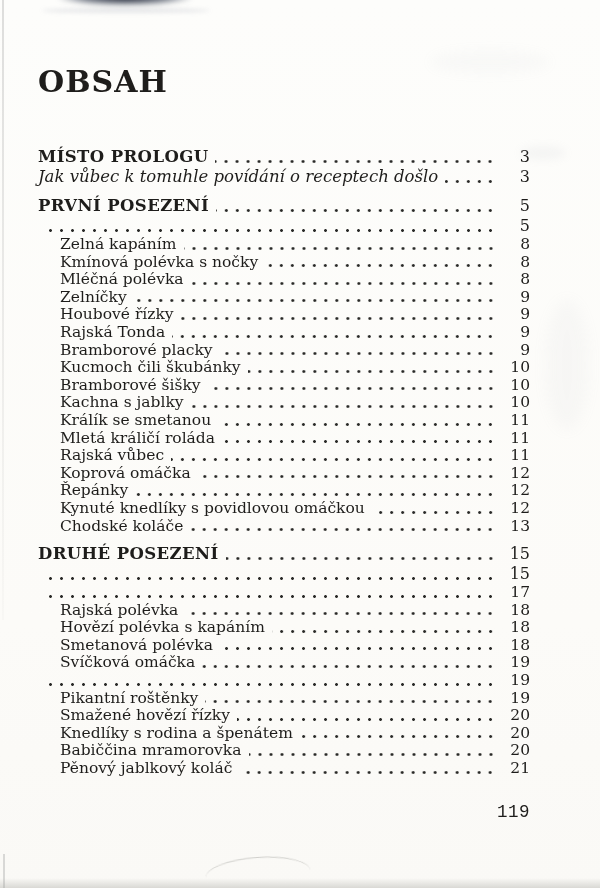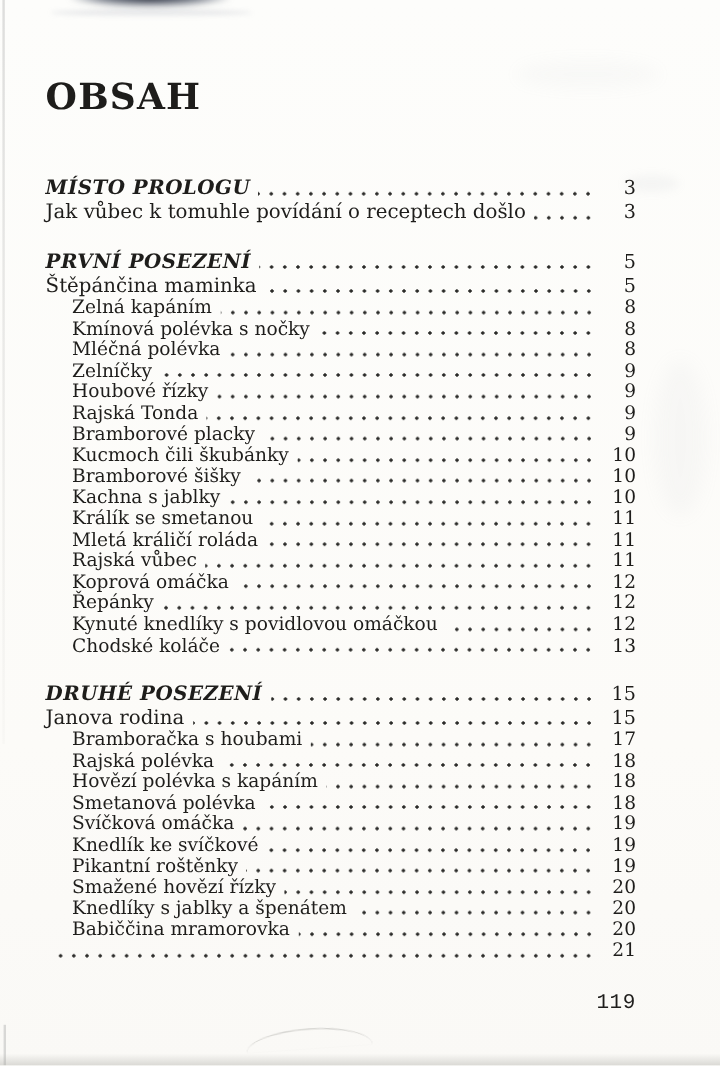--- a/index.html
+++ b/index.html
@@ -62,45 +62,45 @@
   }
   .doc-title{
     margin-top:66px;
     font-size:30px;
     line-height:32px;
     font-weight:bold;
     letter-spacing:1px;
   }
   .toc{margin-top:48px;}
   .toc-section{margin-top:0;}
-  .toc-section + .toc-section{margin-top:20px;}
+  .toc-section + .toc-section{margin-top:8px;}
 
   .row{display:flex;align-items:baseline;}
   .row .label{white-space:nowrap;}
   .row .dots{
     flex:1;
     align-self:flex-end;
     height:5px;
     margin:0 8px 3px 7px;
     background-image:radial-gradient(circle,#2a2a28 1.15px,rgba(0,0,0,0) 1.65px);
     background-size:11px 5px;
     background-repeat:repeat-x;
     background-position:right bottom;
     min-width:12px;
   }
   .row .pagenum{
     min-width:26px;
     text-align:right;
     font-size:15.5px;
   }
   .row-header{line-height:21px;font-size:16.5px;}
-  .row-header .label{font-weight:bold;letter-spacing:.4px;font-style:italic;}
+  .row-header .label{font-weight:bold;letter-spacing:.4px;}
   .row-header .pagenum{font-size:16px;}
   .row-sub{line-height:20px;font-size:16.5px;}
-  .row-sub .label{}
+  .row-sub .label{font-style:italic;}
   .row-sub .pagenum{font-size:16px;}
   .row-entry{line-height:17.6px;font-size:15.5px;}
   .row-entry .label{margin-left:22px;}
 
   .footer-pagenum{
     margin-top:24px;
     text-align:right;
     font-size:17.5px;
     letter-spacing:.5px;
     font-family:Liberation Mono, monospace;
@@ -137,21 +137,20 @@
     <span class="pagenum">3</span>
   </div>
         </div>
         <div class="toc-section">
           <div class="row row-header">
     <span class="label">PRVNÍ POSEZENÍ</span>
     <span class="dots"></span>
     <span class="pagenum">5</span>
   </div>
           <div class="row row-sub">
-    <span class="label">Štěpánčina maminka</span>
     <span class="dots"></span>
     <span class="pagenum">5</span>
   </div>
           <div class="row row-entry">
     <span class="label">Zelná kapáním</span>
     <span class="dots"></span>
     <span class="pagenum">8</span>
   </div>
           <div class="row row-entry">
     <span class="label">Kmínová polévka s nočky</span>
@@ -234,26 +233,24 @@
     <span class="pagenum">13</span>
   </div>
         </div>
         <div class="toc-section">
           <div class="row row-header">
     <span class="label">DRUHÉ POSEZENÍ</span>
     <span class="dots"></span>
     <span class="pagenum">15</span>
   </div>
           <div class="row row-sub">
-    <span class="label">Janova rodina</span>
     <span class="dots"></span>
     <span class="pagenum">15</span>
   </div>
           <div class="row row-entry">
-    <span class="label">Bramboračka s houbami</span>
     <span class="dots"></span>
     <span class="pagenum">17</span>
   </div>
           <div class="row row-entry">
     <span class="label">Rajská polévka</span>
     <span class="dots"></span>
     <span class="pagenum">18</span>
   </div>
           <div class="row row-entry">
     <span class="label">Hovězí polévka s kapáním</span>
@@ -264,45 +261,45 @@
     <span class="label">Smetanová polévka</span>
     <span class="dots"></span>
     <span class="pagenum">18</span>
   </div>
           <div class="row row-entry">
     <span class="label">Svíčková omáčka</span>
     <span class="dots"></span>
     <span class="pagenum">19</span>
   </div>
           <div class="row row-entry">
-    <span class="label">Knedlík ke svíčkové</span>
     <span class="dots"></span>
     <span class="pagenum">19</span>
   </div>
           <div class="row row-entry">
     <span class="label">Pikantní roštěnky</span>
     <span class="dots"></span>
     <span class="pagenum">19</span>
   </div>
           <div class="row row-entry">
     <span class="label">Smažené hovězí řízky</span>
     <span class="dots"></span>
     <span class="pagenum">20</span>
   </div>
           <div class="row row-entry">
-    <span class="label">Knedlíky s jablky a špenátem</span>
+    <span class="label">Knedlíky s rodina a špenátem</span>
     <span class="dots"></span>
     <span class="pagenum">20</span>
   </div>
           <div class="row row-entry">
     <span class="label">Babiččina mramorovka</span>
     <span class="dots"></span>
     <span class="pagenum">20</span>
   </div>
           <div class="row row-entry">
+    <span class="label">Pěnový jablkový koláč</span>
     <span class="dots"></span>
     <span class="pagenum">21</span>
   </div>
         </div>
       </div>
 
     <div class="footer-pagenum">119</div>
   </div>
 </div>
 

